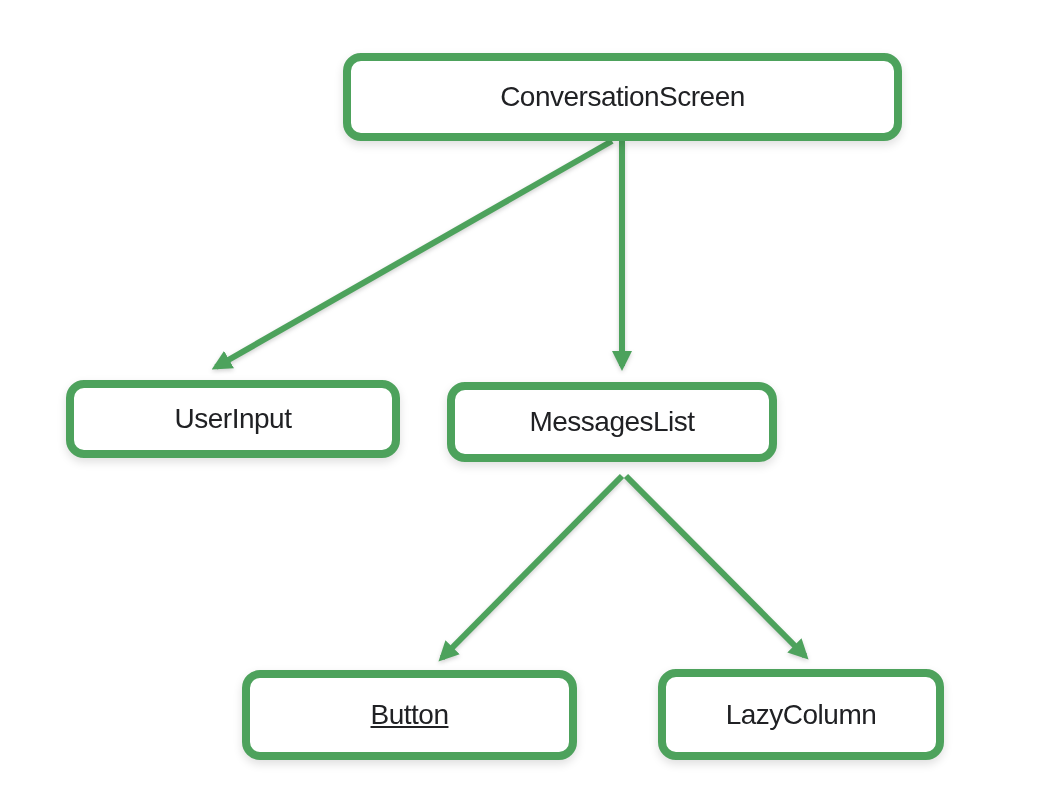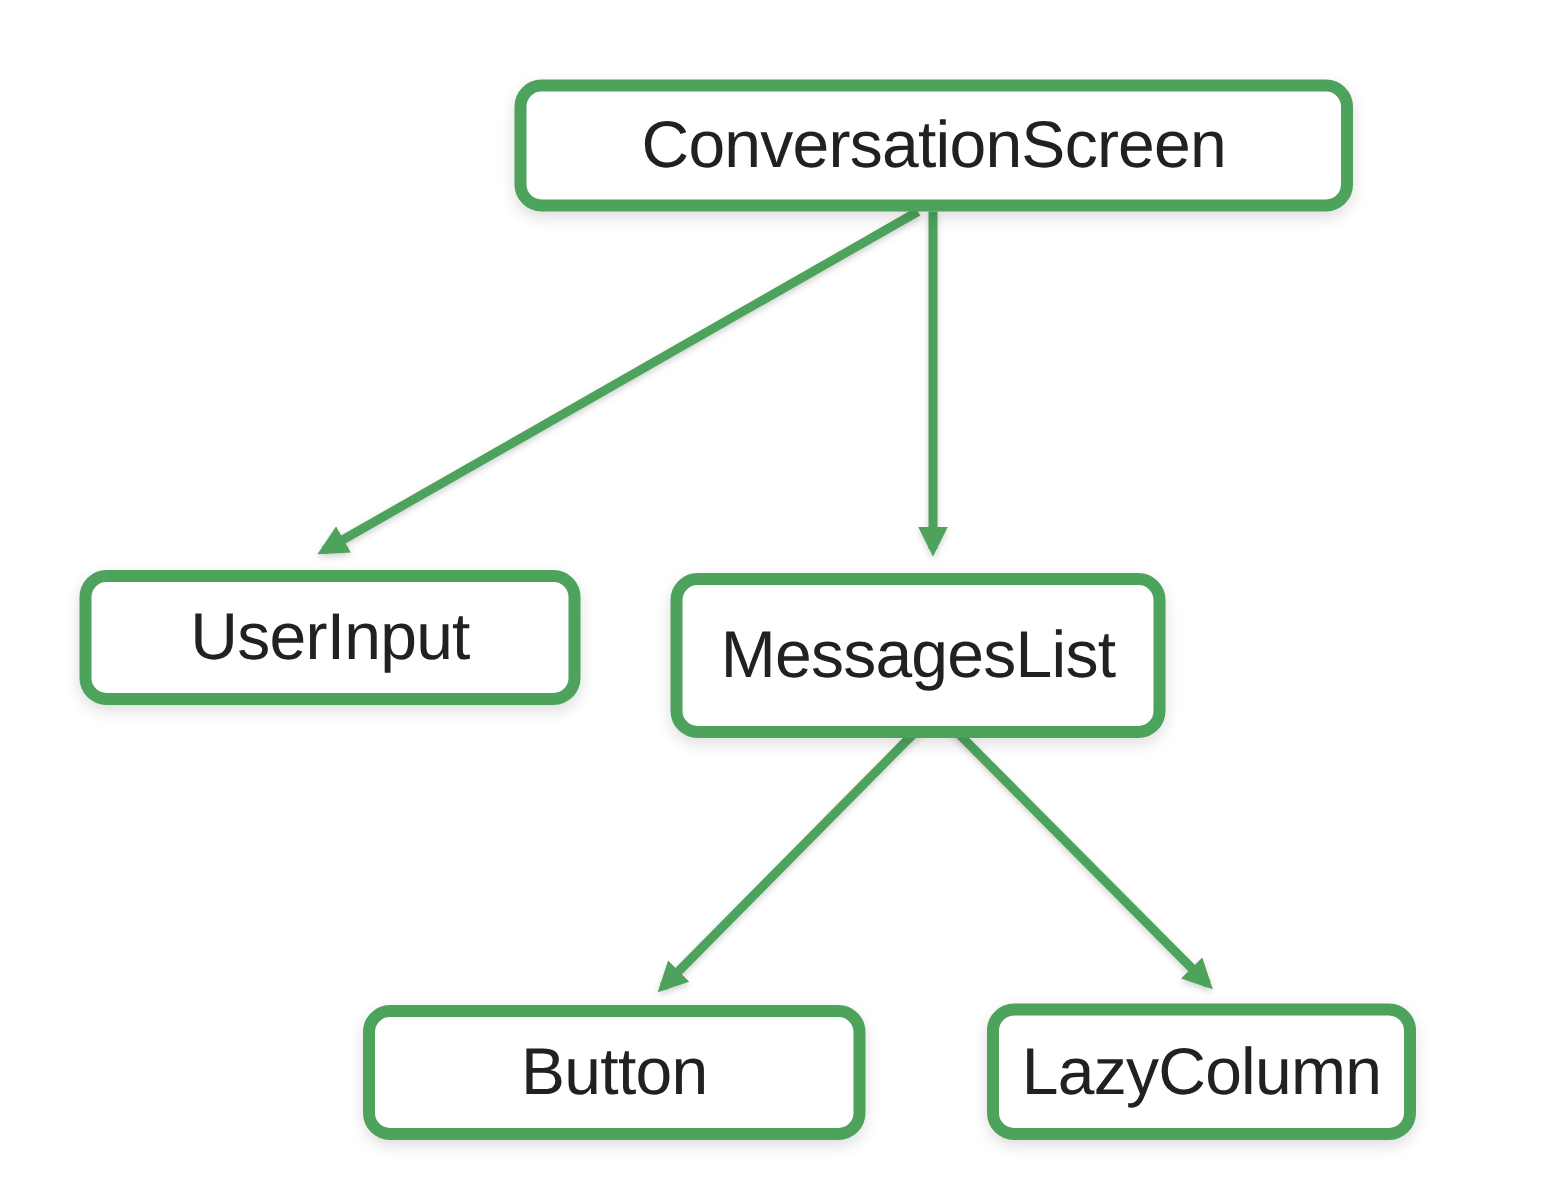--- a/index.html
+++ b/index.html
@@ -18,29 +18,29 @@
   .node{
     position:absolute;
     box-sizing:border-box;
     background:#ffffff;
     border:8px solid var(--accent);
     border-radius:18px;
     display:flex;
     align-items:center;
     justify-content:center;
     color:var(--text);
-    font-size:44px;
+    font-size:28px;
     letter-spacing:-0.5px;
     box-shadow:0 4px 10px rgba(0,0,0,0.13);
     white-space:nowrap;
   }
   #node-conversation-screen{left:343px;top:53px;width:559px;height:88px;}
-  #node-user-input{left:53px;top:380px;width:334px;height:90px;}
-  #node-messages-list{left:447px;top:382px;width:330px;height:110px;}
-  #node-button{left:242px;top:670px;width:335px;height:90px;}
+  #node-user-input{left:66px;top:380px;width:334px;height:78px;}
+  #node-messages-list{left:447px;top:382px;width:330px;height:80px;}
+  #node-button{left:242px;top:670px;width:335px;height:90px;text-decoration:underline;}
   #node-lazy-column{left:658px;top:669px;width:286px;height:91px;}
   svg.edges{
     position:absolute;
     left:0;top:0;
     width:1040px;height:802px;
     pointer-events:none;
     filter:drop-shadow(0 2px 2px rgba(0,0,0,0.18));
   }
   svg.edges line{
     stroke:var(--accent);

